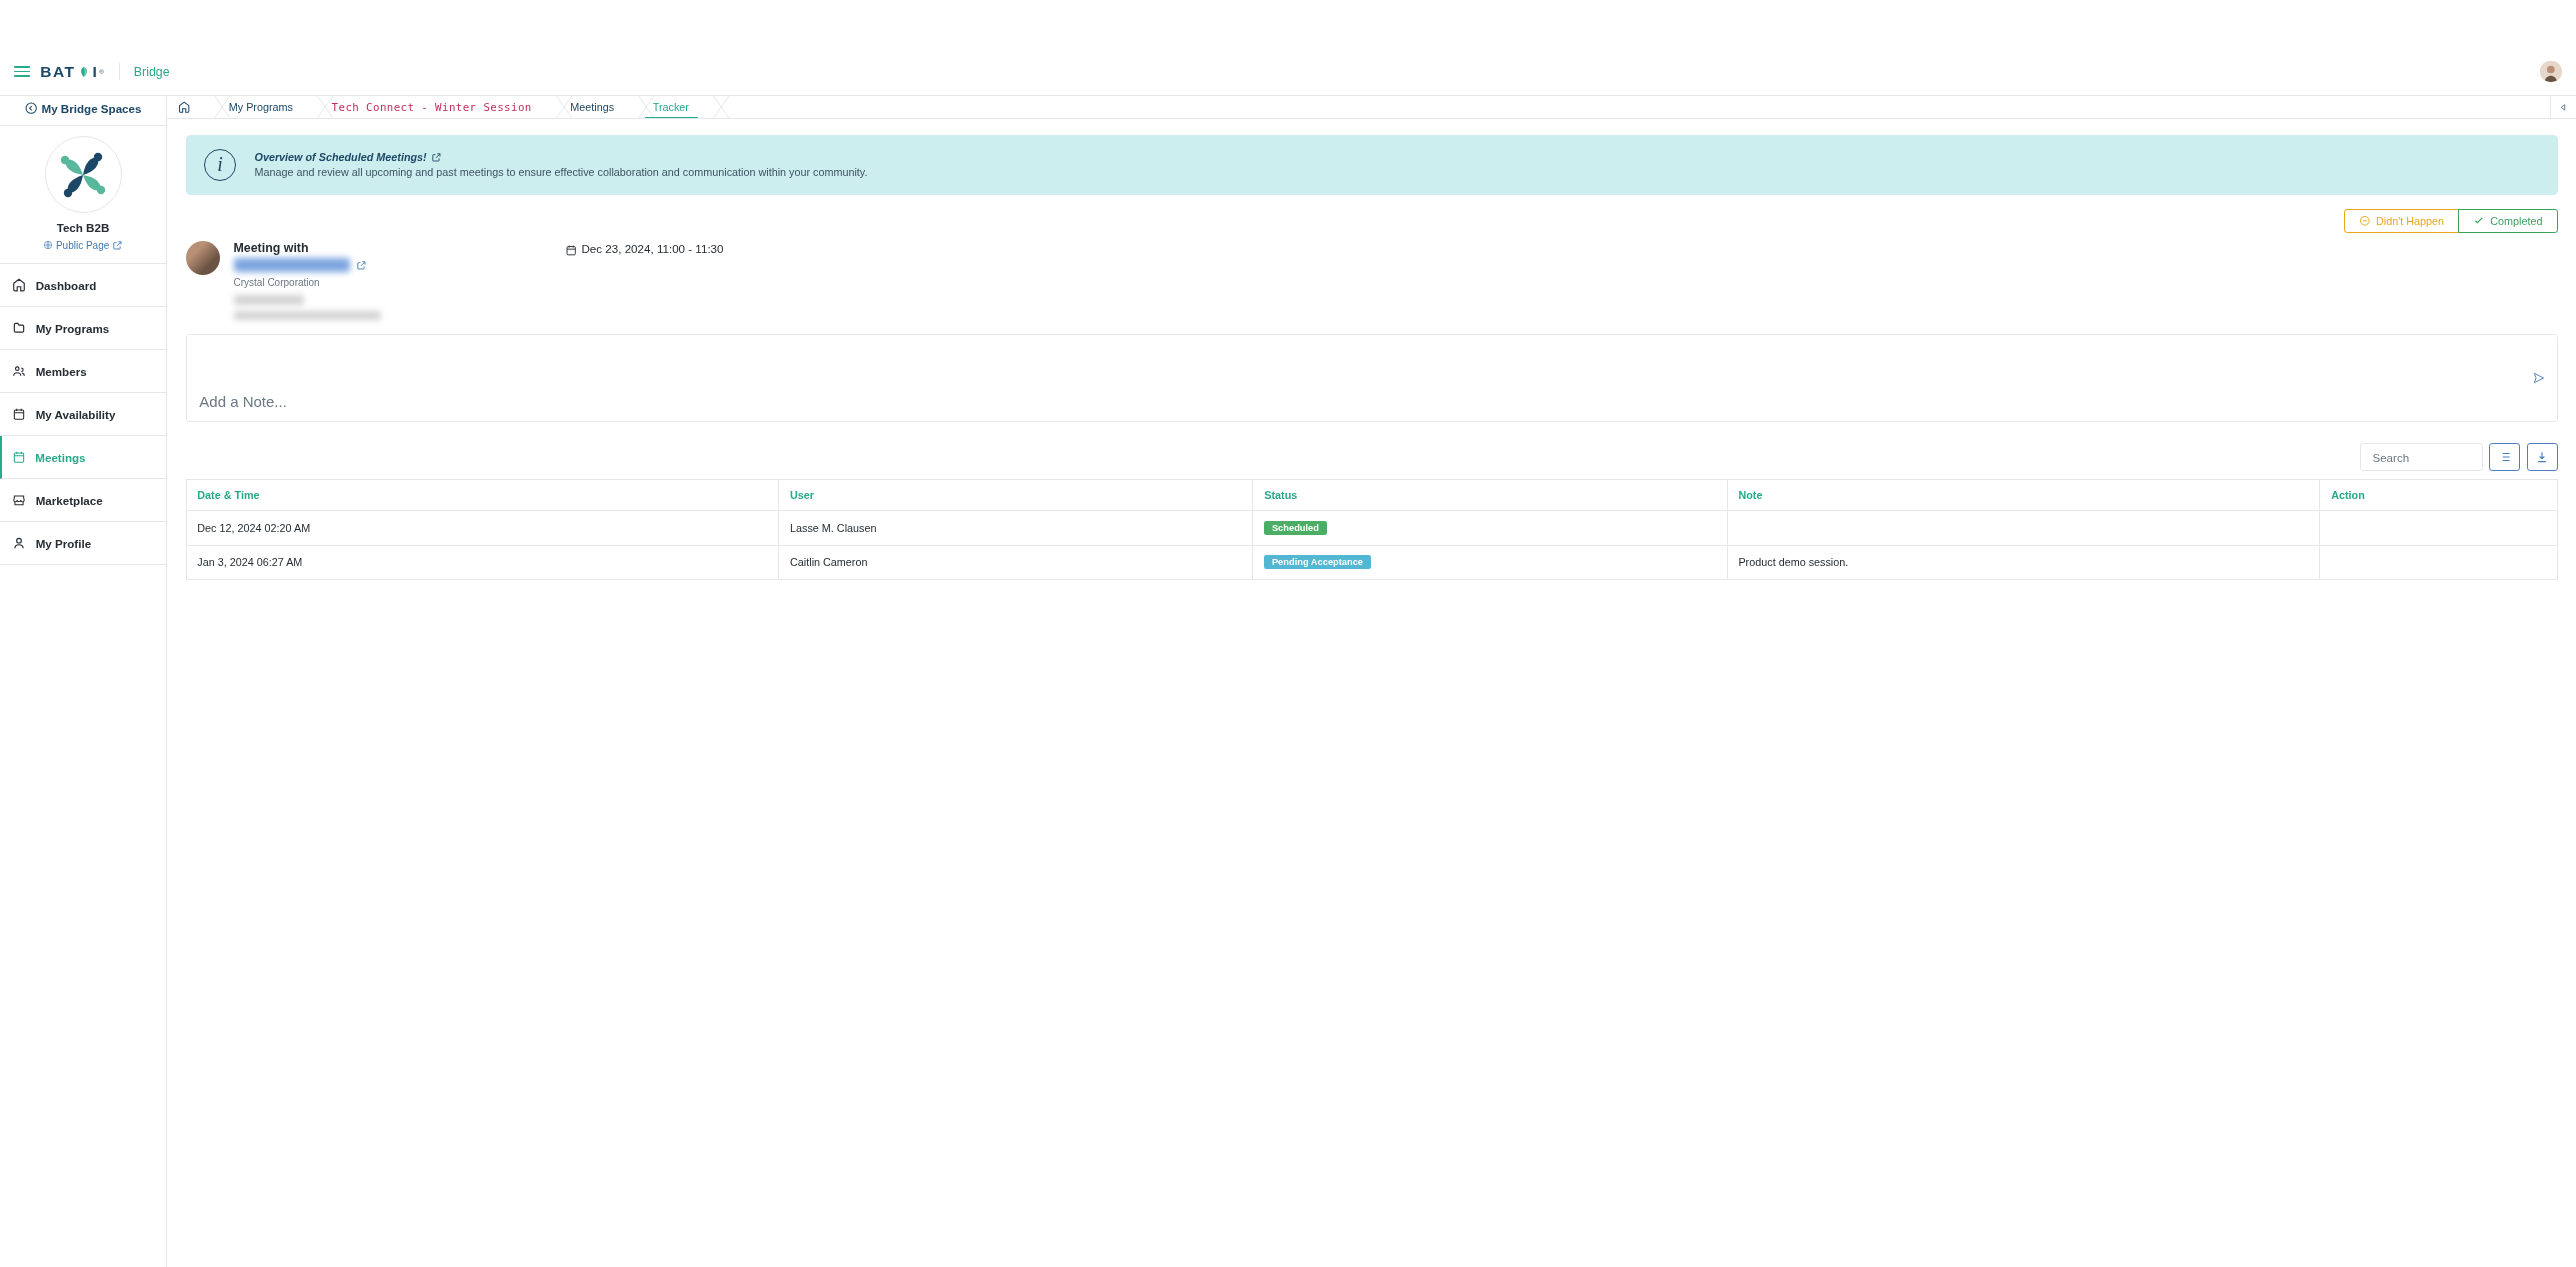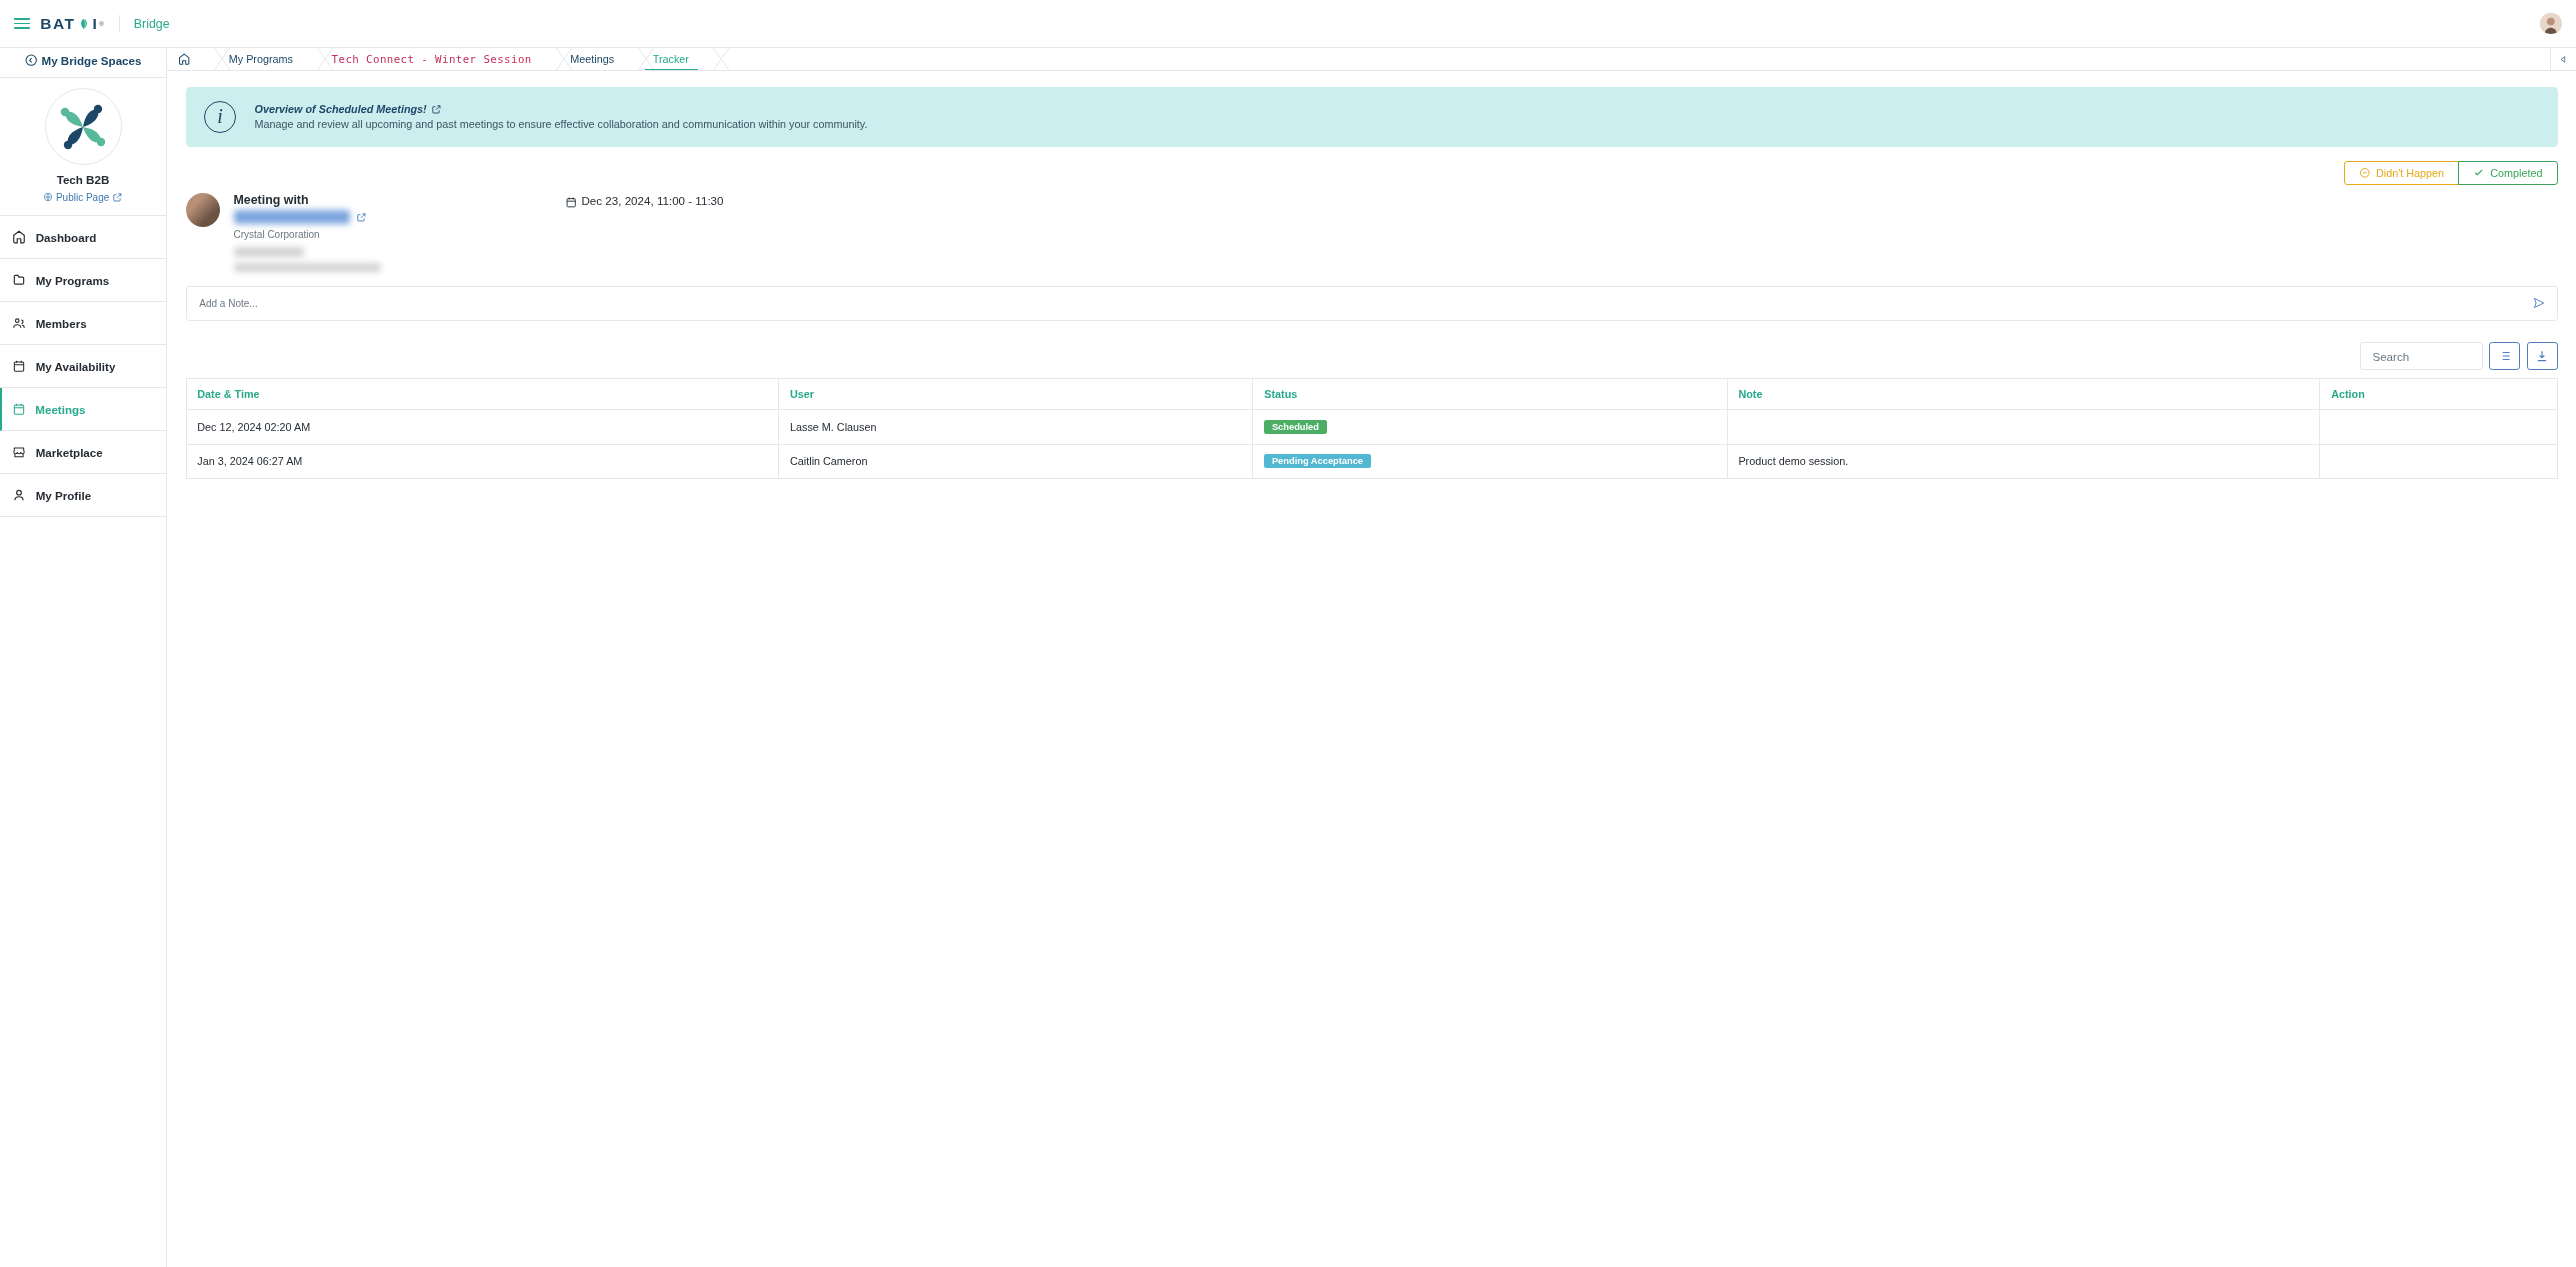--- a/index.html
+++ b/index.html
@@ -26,20 +26,21 @@
   }
 
   
   .topbar {
     height: 48px;
     display: flex;
     align-items: center;
     padding: 0 14px;
     border-bottom: 0.8px solid var(--border);
     gap: 10.8px;
+    margin-top: 48px;
   }
   .hamburger {
     width: 15.5px; height: 15.5px;
     display: flex; flex-direction: column; justify-content: center; gap: 3.1px;
     cursor: pointer;
   }
   .hamburger span {
     height: 1.5px; background: var(--teal); border-radius: 0.8px;
   }
   .logo {
@@ -258,22 +259,23 @@
   .note-input {
     margin-top: 14px;
     border: 0.8px solid var(--border);
     border-radius: 3.1px;
     padding: 9.3px 10.8px;
     display: flex; align-items: center;
   }
   .note-input input {
     flex: 1;
     border: none; outline: none;
-    font-size: 10px;
+    font-size: 15px;
     color: var(--text);
+    margin-top: 48px;
   }
   .note-input input::placeholder { color: var(--sub); }
   .send-btn { color: #3F78B3; cursor: pointer; }
 
   .table-controls {
     display: flex; justify-content: flex-end; gap: 6.2px;
     margin: 21.6px 0 7.7px;
   }
   .search-box {
     border: 0.8px solid var(--border);

